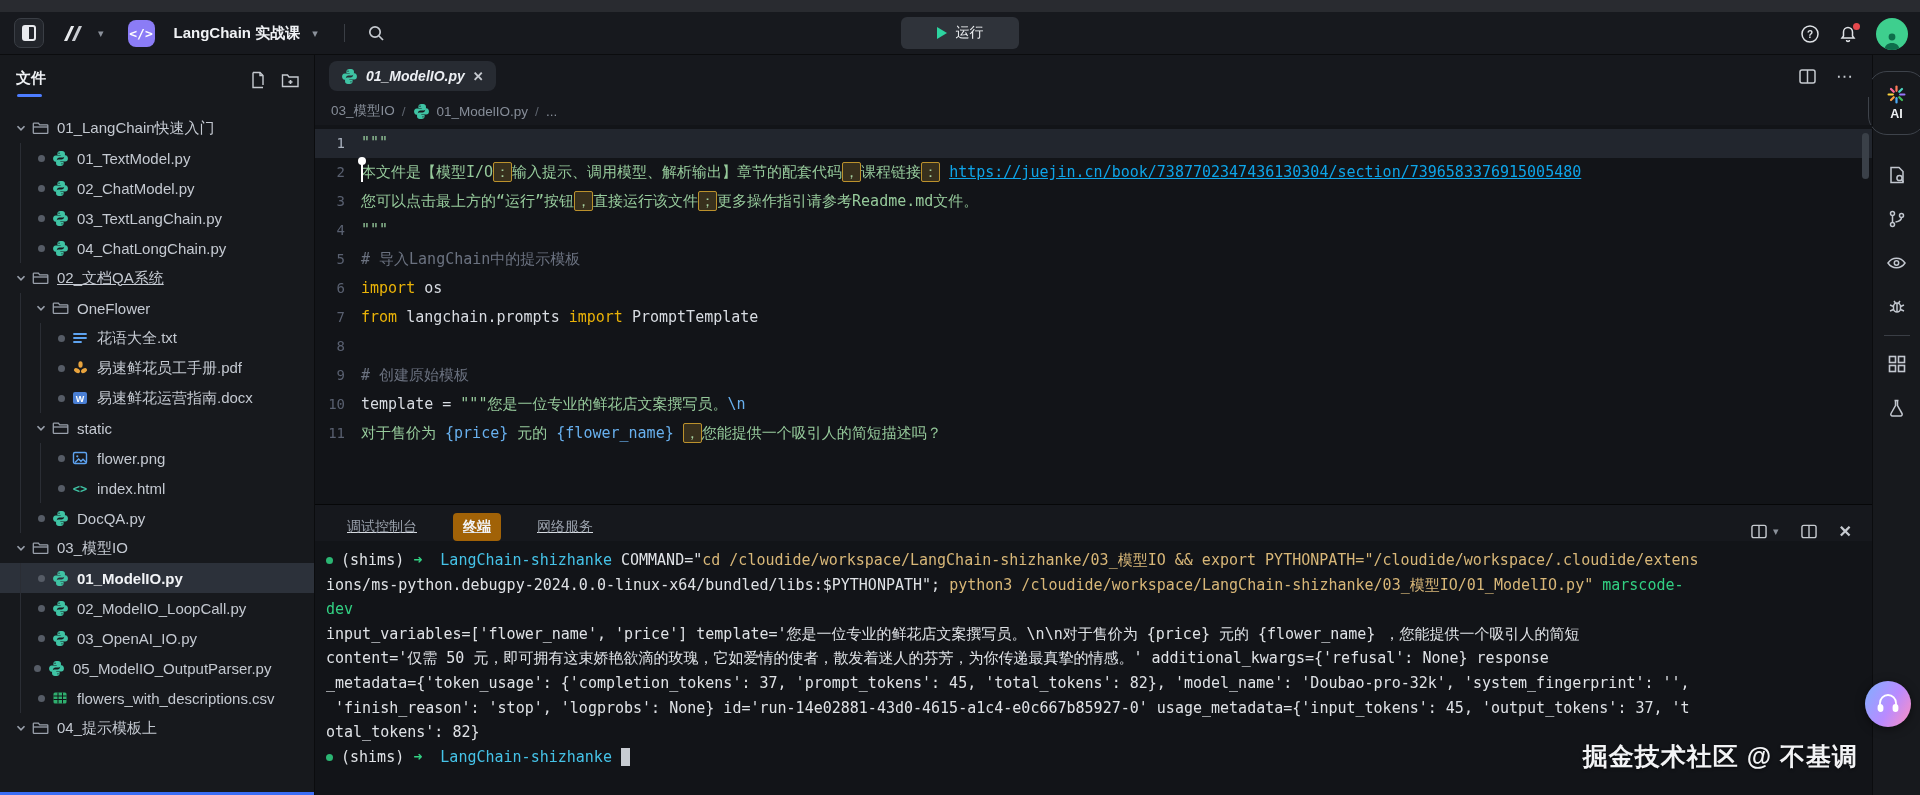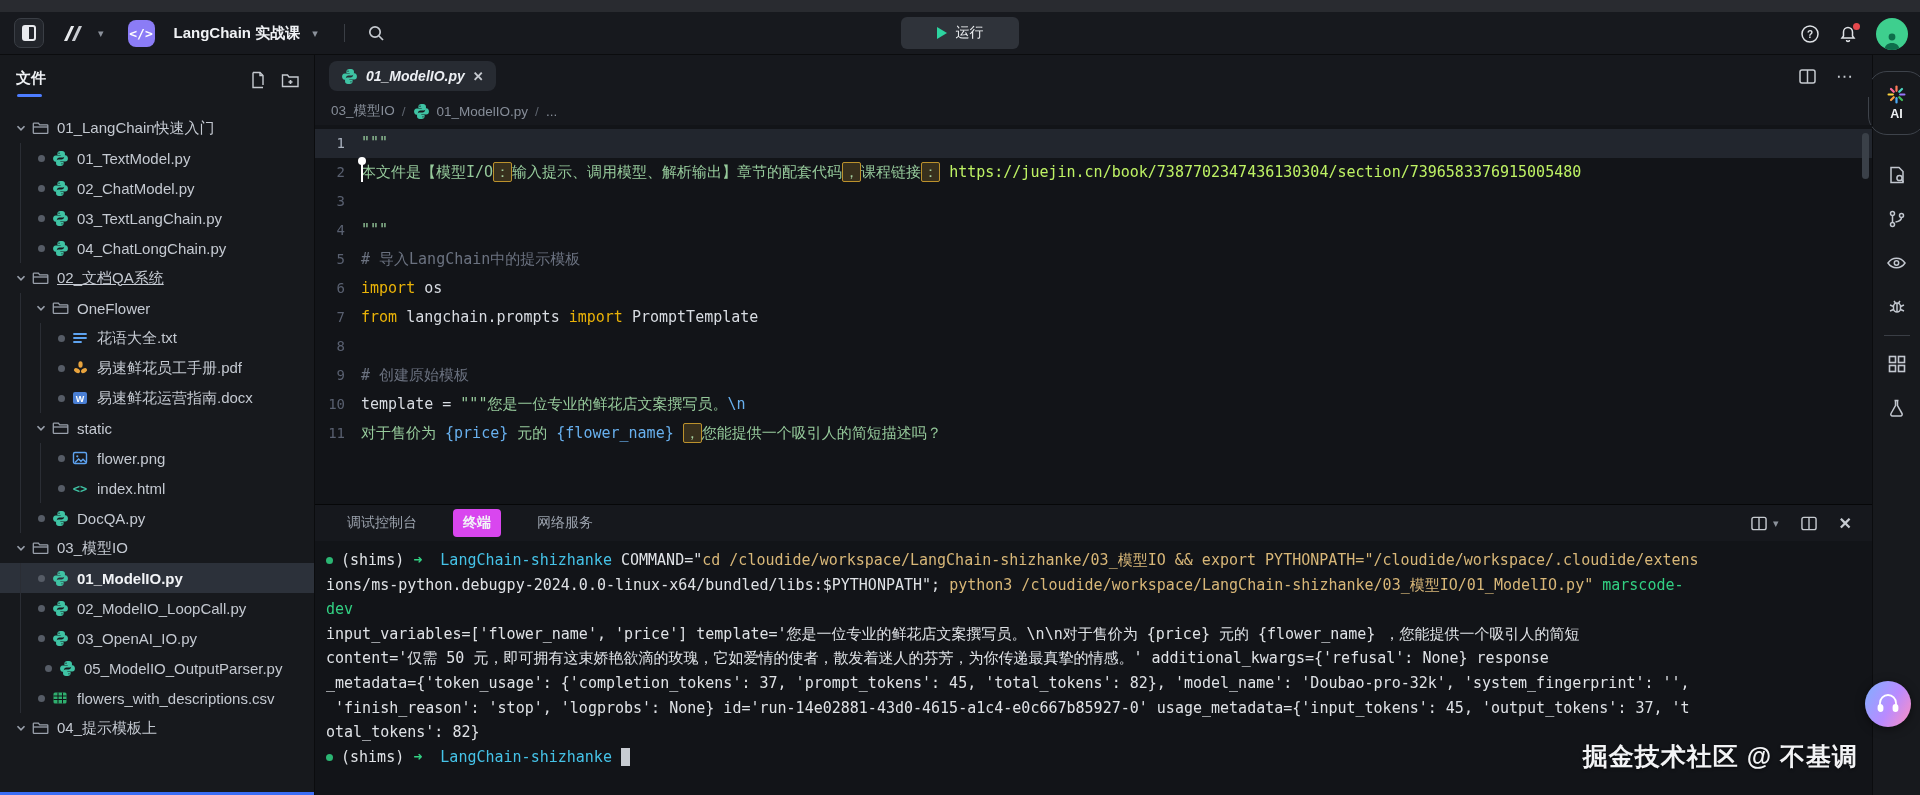--- a/index.html
+++ b/index.html
@@ -65,29 +65,29 @@
   .code { height:380px; background:#121418; position:relative; overflow:hidden; padding-top:4px; flex:none;
           font-family:"DejaVu Sans Mono", monospace; border-bottom:1px solid #060708; }
   .cline { display:flex; height:29px; line-height:29px; font-size:15px; }
   .cline.current { background:#22262e; }
   .gutter { width:36px; flex:none; text-align:right; padding-right:6px; color:#596070; font-size:14px; }
   .cline.current .gutter { color:#aab2bf; }
   .ccontent { padding-left:10px; white-space:pre; position:relative; }
   .tok-s { color:#96ca9b; } .tok-k { color:#eab308; } .tok-c { color:#6b7280; }
   .tok-w { color:#d8dce2; } .tok-b { color:#68b0ee; }
   .tok-box { color:#a5cf9f; border:1px solid #bb912c; background:rgba(190,150,50,.22); border-radius:2px; padding:0 1px; }
-  .tok-link { color:#bef264; cursor:pointer; }
+  .tok-link { color:#0ea5e9; text-decoration:underline; cursor:pointer; }
   .caret { display:inline-block; width:2px; height:19px; background:#fff; vertical-align:middle; position:relative; margin-right:-2px; }
   .caret::before { content:''; position:absolute; top:-6px; left:-3px; width:8px; height:8px; border-radius:50%; background:#fff; }
   .vscroll { position:absolute; right:3px; top:8px; width:7px; height:46px; border-radius:4px; background:#3a4048; }
 
   
-  .panel-header { height:36px; background:#16181d; display:flex; align-items:center; padding-left:22px; gap:26px; position:relative; flex:none; }
+  .panel-header { height:36px; background:#16181d; display:flex; align-items:flex-end; padding-left:22px; gap:26px; position:relative; flex:none;text-decoration:underline; }
   .ptab { font-size:14px; color:#9aa1ac; cursor:pointer; padding:5px 10px; border-radius:4px; }
-  .ptab.active { background:#d946ef; color:#f2f4f7; font-weight:bold; }
+  .ptab.active { background:#a16207; color:#f2f4f7; font-weight:bold; }
   .panel-actions { position:absolute; right:20px; display:flex; gap:22px; align-items:center; color:#c6cad0; }
   .terminal { flex:1; background:#121418; padding:7px 0 0 11px; font-family:"DejaVu Sans Mono", monospace;
               font-size:15px; overflow:hidden; position:relative; }
   .tline { height:24.6px; line-height:24.6px; white-space:pre; }
   .t-p { color:#dfe2e6; } .t-y { color:#d8b778; } .t-cy { color:#45c3e8; } .t-g { color:#32d183; }
   .prompt-dot { display:inline-block; width:7px; height:7px; border-radius:50%; background:#2bb673; margin-right:8px; vertical-align:middle; }
   .block-cursor { display:inline-block; width:9px; height:18px; background:#c8ccd2; vertical-align:middle; }
 
   
   .rail { width:48px; flex:none; background:#17191d; border-left:1px solid #0b0c0e; display:flex; flex-direction:column; align-items:center; padding-top:16px; }
@@ -443,21 +443,21 @@
             <span class="ficon">
               <svg width="17" height="17" viewBox="0 0 16 16">
                 <g fill="#3fc3a4">
                   <path d="M7.9 1C6.1 1 5.1 1.9 5.1 3.2v1.4h3.1v.5H3.4C1.9 5.1 1 6.4 1 8c0 1.7.9 3 2.4 3h1.2V9.3C4.6 8 5.7 7 7 7h3.2c1.2 0 2-.9 2-2.1V3.2C12.2 1.9 11.1 1 9.5 1H7.9zM6.6 2.3a.65.65 0 110 1.3.65.65 0 010-1.3z"></path>
                   <path d="M8.1 15c1.8 0 2.8-.9 2.8-2.2v-1.4H7.8v-.5h4.8c1.5 0 2.4-1.3 2.4-2.9 0-1.7-.9-3-2.4-3h-1.2v1.7C11.4 8 10.3 9 9 9H5.8c-1.2 0-2 .9-2 2.1v1.7C3.8 14.1 4.9 15 6.5 15h1.6zm1.3-1.3a.65.65 0 110-1.3.65.65 0 010 1.3z"></path>
                 </g>
               </svg>
             </span>
             <span>03_OpenAI_IO.py</span>
           </div>
-          <div class="trow" style="padding-left: 39px;">
+          <div class="trow" style="padding-left: 28px;">
             <span class="guide" style="left: 20px;"></span>
             <span class="slot">
               <span class="tdot"></span>
             </span>
             <span class="ficon">
               <svg width="17" height="17" viewBox="0 0 16 16">
                 <g fill="#3fc3a4">
                   <path d="M7.9 1C6.1 1 5.1 1.9 5.1 3.2v1.4h3.1v.5H3.4C1.9 5.1 1 6.4 1 8c0 1.7.9 3 2.4 3h1.2V9.3C4.6 8 5.7 7 7 7h3.2c1.2 0 2-.9 2-2.1V3.2C12.2 1.9 11.1 1 9.5 1H7.9zM6.6 2.3a.65.65 0 110 1.3.65.65 0 010-1.3z"></path>
                   <path d="M8.1 15c1.8 0 2.8-.9 2.8-2.2v-1.4H7.8v-.5h4.8c1.5 0 2.4-1.3 2.4-2.9 0-1.7-.9-3-2.4-3h-1.2v1.7C11.4 8 10.3 9 9 9H5.8c-1.2 0-2 .9-2 2.1v1.7C3.8 14.1 4.9 15 6.5 15h1.6zm1.3-1.3a.65.65 0 110-1.3.65.65 0 010 1.3z"></path>
                 </g>
@@ -547,20 +547,21 @@
       <div class="cline current">
             <span class="gutter">1</span>
             <span class="ccontent"><span class="tok-s">"""</span></span>
           </div>
           <div class="cline">
             <span class="gutter">2</span>
             <span class="ccontent"><span class="caret"></span><span class="tok-s">本文件是【模型I/O</span><span class="tok-box">：</span><span class="tok-s">输入提示、调用模型、解析输出】章节的配套代码</span><span class="tok-box">，</span><span class="tok-s">课程链接</span><span class="tok-box">：</span><span class="tok-s"> </span><span class="tok-link">https://juejin.cn/book/7387702347436130304/section/7396583376915005480</span></span>
           </div>
           <div class="cline">
             <span class="gutter">3</span>
+            <span class="ccontent"><span class="tok-s">您可以点击最上方的“运行”按钮</span><span class="tok-box">，</span><span class="tok-s">直接运行该文件</span><span class="tok-box">；</span><span class="tok-s">更多操作指引请参考Readme.md文件。</span></span>
           </div>
           <div class="cline">
             <span class="gutter">4</span>
             <span class="ccontent"><span class="tok-s">"""</span></span>
           </div>
           <div class="cline">
             <span class="gutter">5</span>
             <span class="ccontent"><span class="tok-c"># 导入LangChain中的提示模板</span></span>
           </div>
           <div class="cline">

